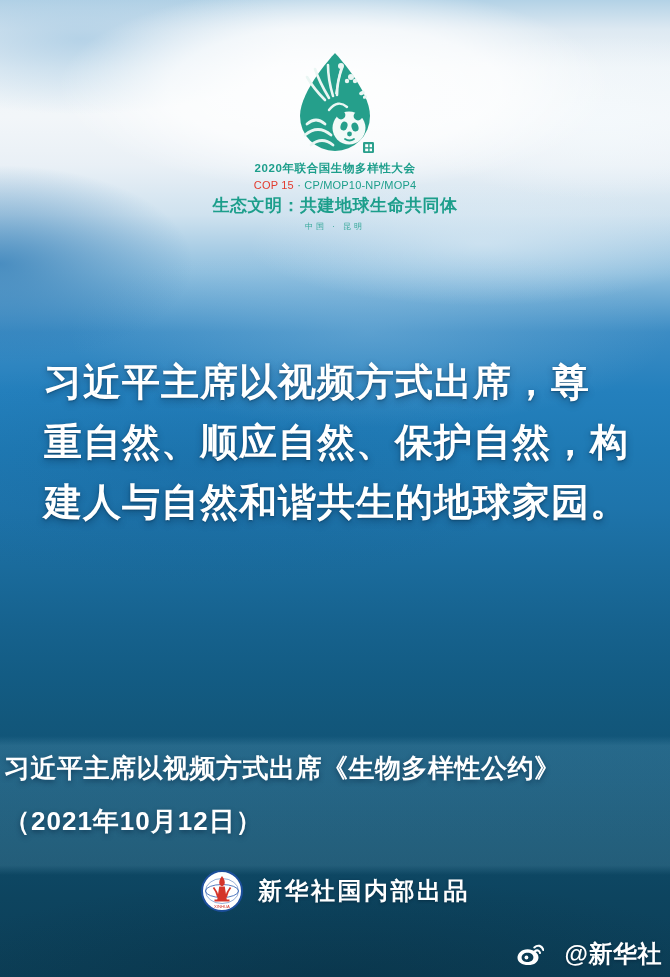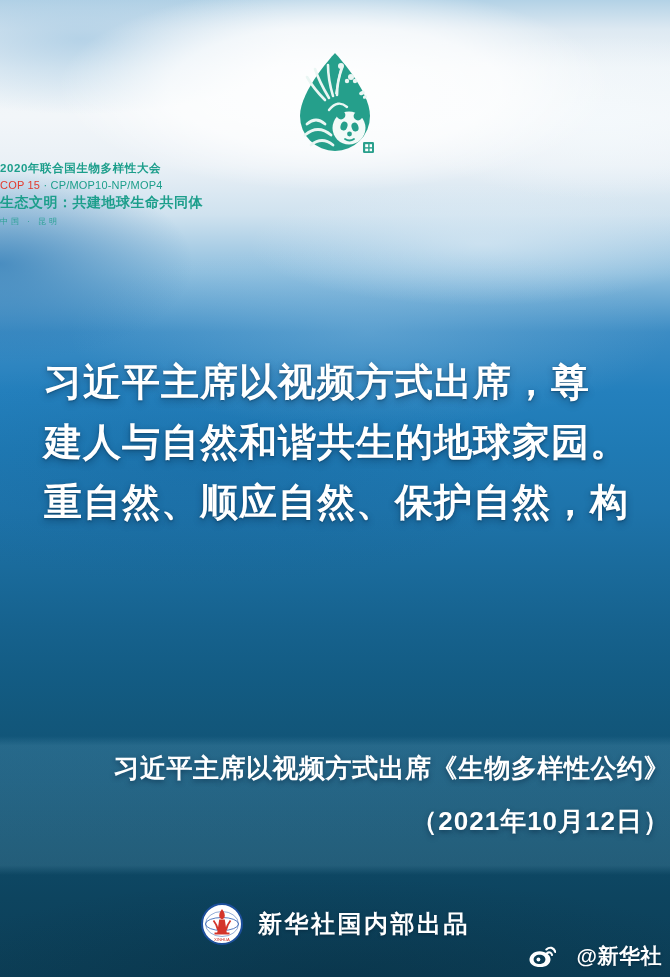--- a/index.html
+++ b/index.html
@@ -23,53 +23,53 @@
       radial-gradient(ellipse 60% 13% at 55% 34%, rgba(165,207,235,.3) 0%, rgba(165,207,235,0) 75%),
       radial-gradient(ellipse 70% 16% at 30% 48%, rgba(16,84,140,.18) 0%, rgba(16,84,140,0) 75%),
       radial-gradient(ellipse 80% 14% at 50% 101%, rgba(6,40,58,.35) 0%, rgba(6,40,58,0) 80%);
   }
   .caption-band{
     position:absolute;left:0;right:0;top:736px;height:139px;pointer-events:none;
     background:linear-gradient(180deg, rgba(150,210,235,0) 0%, rgba(150,210,235,.16) 7%,
                rgba(150,210,235,.16) 93%, rgba(150,210,235,0) 100%);
   }
   
-  .cop15{position:absolute;top:50px;left:0;right:0;}
+  .cop15{position:absolute;top:50px;left:0;right:0;text-align:center;}
   .cop15 svg{display:block;margin:0 auto;}
   .cop15-title{font-size:11.5px;font-weight:bold;letter-spacing:.6px;margin-top:5px;}
   .cop15-copline{font-size:11px;font-weight:normal;margin-top:3px;letter-spacing:.2px;}
-  .cop15-theme{font-size:14px;font-weight:bold;margin-top:3px;letter-spacing:.5px;}
+  .cop15-theme{font-size:17px;font-weight:bold;margin-top:3px;letter-spacing:.5px;}
   .cop15-loc{font-size:8px;margin-top:4px;letter-spacing:3px;opacity:.85;}
   
   .quote{
     position:absolute;left:44px;top:352px;width:586px;color:#fff;
     font-family:"Liberation Serif",serif;font-weight:900;
     font-size:38px;line-height:60px;letter-spacing:1px;
     text-shadow:0 3px 7px rgba(0,40,70,.45), 0 1px 2px rgba(0,35,60,.4);
   }
   
   .caption{
-    position:absolute;left:4px;right:0;top:747px;text-align:right;color:#fff;
+    position:absolute;left:4px;right:0;top:747px;text-align:left;color:#fff;
     font-weight:bold;font-size:26px;line-height:42px;letter-spacing:.5px;
     text-shadow:0 2px 5px rgba(0,30,55,.5);
   }
   .caption .date{font-size:26px;margin-top:11px;letter-spacing:1px;}
   
   .footer{
-    position:absolute;left:0;right:0;top:901px;height:46px;
+    position:absolute;left:0;right:0;top:868px;height:46px;
     display:flex;align-items:center;justify-content:center;gap:14px;
   }
   .footer-text{
     color:#fff;font-size:24px;font-weight:600;letter-spacing:2.5px;
     text-shadow:0 1px 3px rgba(0,25,45,.5);
   }
   
   .weibo{
     position:absolute;right:8px;bottom:7px;display:flex;align-items:center;gap:21px;
-    color:#fff;font-size:21px;font-weight:bold;letter-spacing:.5px;
+    color:#fff;font-size:24px;font-weight:bold;letter-spacing:.5px;
     text-shadow:0 1px 3px rgba(0,25,45,.5);
   }
   .weibo svg{display:block;}
 </style>
 </head>
 <body>
 
 <div class="poster">
   <div class="bg-clouds"></div>
   <div class="caption-band"></div>
@@ -123,22 +123,22 @@
       </g>
     </svg>
     <div class="cop15-title" style="color:#1c9e8b">2020年联合国生物多样性大会</div>
     <div class="cop15-copline"><span style="color:#e23b2e">COP 15</span> <span style="color:#1c9e8b">· CP/MOP10-NP/MOP4</span></div>
     <div class="cop15-theme" style="color:#1c9e8b">生态文明：共建地球生命共同体</div>
     <div class="cop15-loc" style="color:#1c9e8b">中国 · 昆明</div>
   </div>
 
   <div class="quote">
     <div>习近平主席以视频方式出席，尊</div>
+    <div>重自然、顺应自然、保护自然，构</div>
     <div>建人与自然和谐共生的地球家园。</div>
-    <div>重自然、顺应自然、保护自然，构</div>
   </div>
 
   <div class="caption">
     <div>习近平主席以视频方式出席《生物多样性公约》</div>
     <div class="date">（2021年10月12日）</div>
   </div>
 
   <div class="footer">
     <svg width="44" height="44" viewBox="0 0 44 44">
       <circle cx="22" cy="22" r="20" fill="#ffffff" stroke="#1c4f9c" stroke-width="2"></circle>

